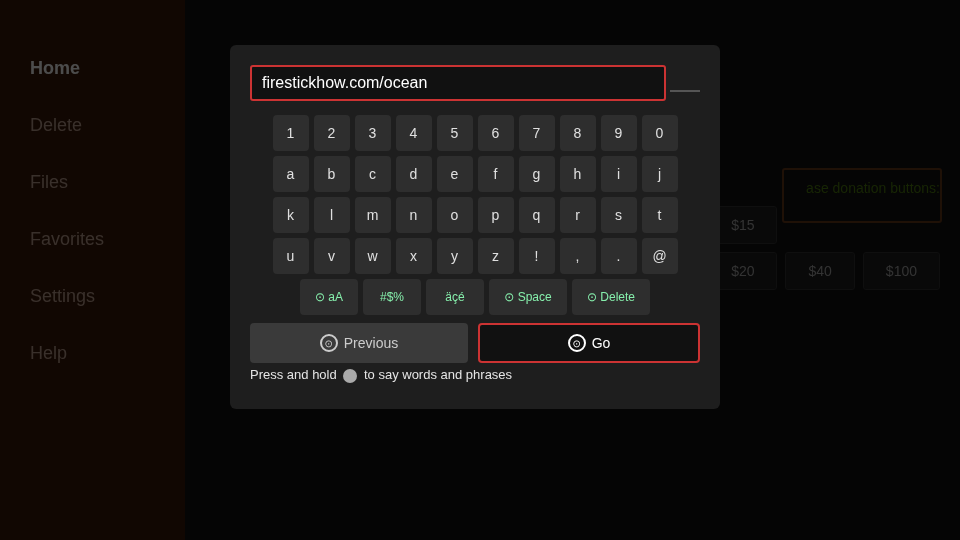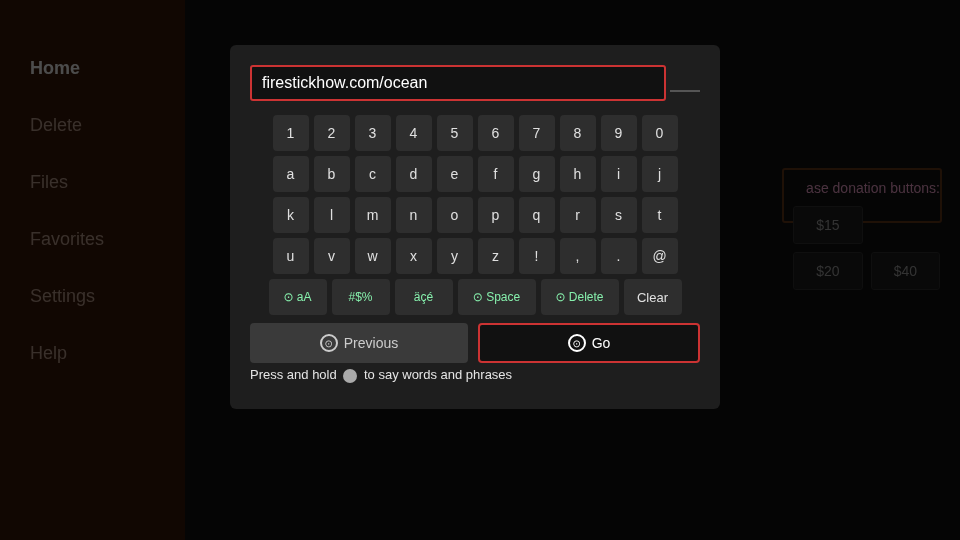--- a/index.html
+++ b/index.html
@@ -178,21 +178,21 @@
     }
 
     
     #right-donation {
       position: absolute;
       right: 20px;
       top: 180px;
       z-index: 5;
     }
     .donation-label {
-      color: #f9a8d4;
+      color: #4d7c0f;
       font-size: 14px;
       text-align: right;
       margin-bottom: 10px;
     }
     .donate-row {
       display: flex;
       gap: 8px;
       margin-top: 8px;
     }
     .donate-amount {
@@ -233,20 +233,21 @@
 
 <div id="right-highlight"></div>
 <div id="right-donation">
   <div class="donation-label">ase donation buttons:</div>
   <div class="donate-row">
     <div class="donate-amount">$15</div>
   </div>
   <div class="donate-row">
     <div class="donate-amount">$20</div>
     <div class="donate-amount">$40</div>
+    <div class="donate-amount">$100</div>
   </div>
 </div>
 
 <div id="overlay"></div>
 
 <div id="dialog">
 
   <div id="url-bar">
     <input id="url-input-box" type="text" value="firestickhow.com/ocean" style="">
     <div id="url-underline"></div>
@@ -305,21 +306,20 @@
       <button class="kb-key">.</button>
       <button class="kb-key">@</button>
     </div>
 
     <div class="kb-row">
       <button class="kb-key special" style="width:58px;font-size:12px;">⊙ aA</button>
       <button class="kb-key special" style="width:58px;">#$%</button>
       <button class="kb-key special" style="width:58px;">äçé</button>
       <button class="kb-key special" style="width:78px;">⊙ Space</button>
       <button class="kb-key special" style="width:78px;">⊙ Delete</button>
-      <button class="kb-key clear-key" style="width:58px;">Clear</button>
     </div>
   </div>
 
   <div id="bottom-row">
     <button class="nav-btn">
       <span class="btn-icon">⊙</span>
       <span>Previous</span>
     </button>
     <button class="nav-btn go-btn">
       <span class="btn-icon">⊙</span>

